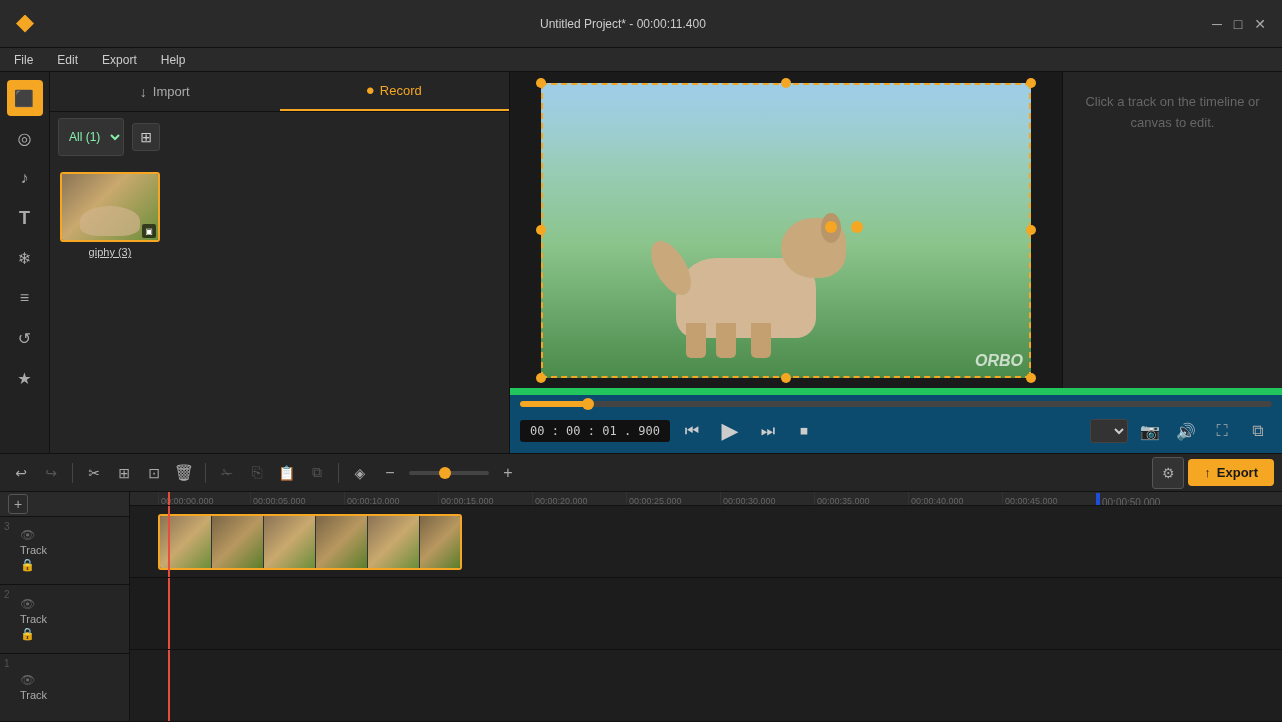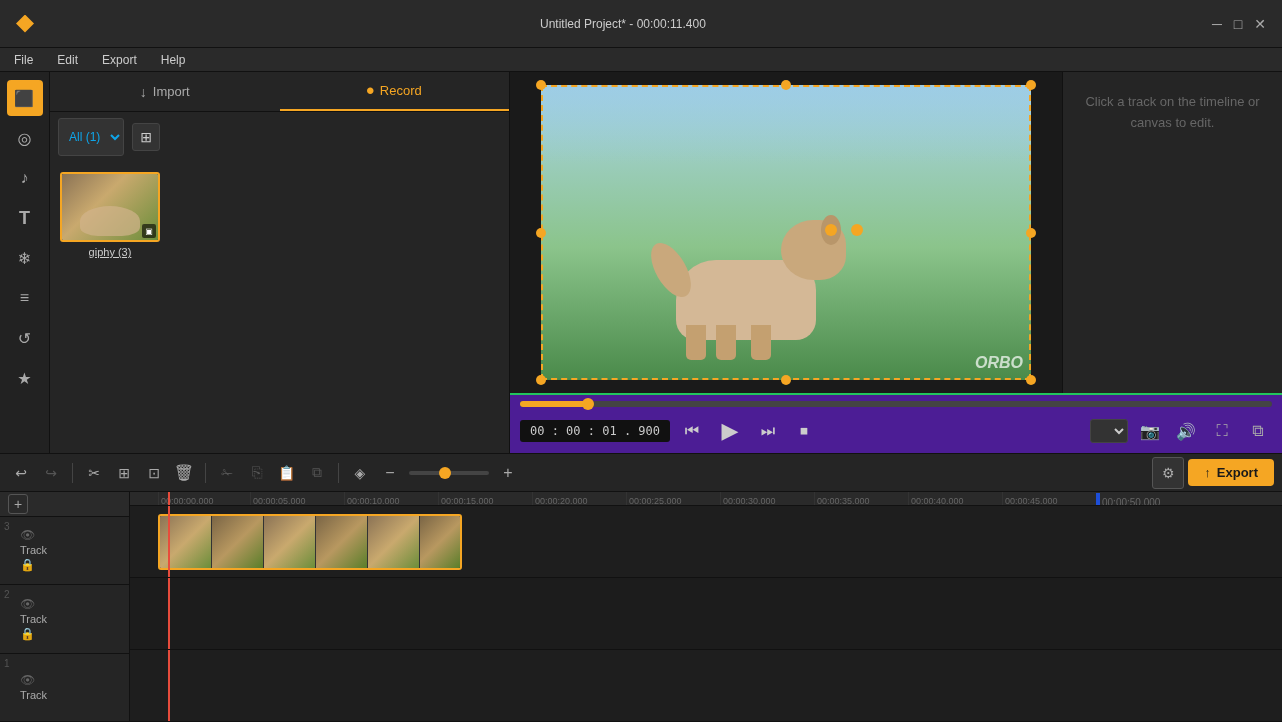--- a/index.html
+++ b/index.html
@@ -68,21 +68,21 @@
           <span style="font-size:14px;">↓</span>
           <span>Import</span>
         </div>
         <div style="flex:1;padding:10px;text-align:center;cursor:pointer;color:#f5a623;font-size:13px;display:flex;align-items:center;justify-content:center;gap:6px;border-bottom:2px solid #f5a623;">
           <span style="font-size:14px;">⏺</span>
           <span>Record</span>
         </div>
       </div>
 
       <div style="display:flex;align-items:center;padding:6px 8px;gap:8px;">
-        <select style="background:#333;border:1px solid #444;color:#0ea5e9;padding:10px 6px;border-radius:3px;font-size:12px;">
+        <select style="background:#333;border:1px solid #444;color:#86efac;padding:10px 6px;border-radius:3px;font-size:12px;">
           <option>All (1)</option>
         </select>
         <button style="width:28px;height:28px;background:#333;border:1px solid #444;color:#ccc;display:flex;align-items:center;justify-content:center;cursor:pointer;border-radius:3px;font-size:14px;">⊞</button>
       </div>
 
       <div style="flex:1;padding:10px;">
         <div style="display:inline-block;text-align:center;cursor:pointer;">
           <div style="width:100px;height:70px;background:#444;border:2px solid #f5a623;border-radius:3px;overflow:hidden;position:relative;">
             <div style="width:100%;height:100%;background:linear-gradient(135deg,#8b7355 0%,#c9a96e 40%,#6b8e3a 100%);"></div>
 
@@ -138,21 +138,21 @@
             <div class="handle tm" style="position:absolute;width:10px;height:10px;background:#f5a623;border-radius:50%;top:-5px;left:50%;transform:translateX(-50%);z-index:10;"></div>
             <div class="handle bm" style="position:absolute;width:10px;height:10px;background:#f5a623;border-radius:50%;bottom:-5px;left:50%;transform:translateX(-50%);z-index:10;"></div>
           </div>
         </div>
 
         <div style="width:220px;background:#252525;display:flex;justify-content:center;border-left:1px solid #111;flex-shrink:0;">
           <span style="color:#666;font-size:13px;text-align:center;line-height:1.6;padding:20px;">Click a track on the timeline or canvas to edit.</span>
         </div>
       </div>
 
-      <div style="background:#4c1d95;padding:6px 10px;border-top:2px solid #22c55e;flex-shrink:0;">
+      <div style="background:#0c4a6e;padding:6px 10px;border-top:7px solid #22c55e;flex-shrink:0;">
 
         <div style="height:6px;background:#444;border-radius:3px;margin-bottom:8px;position:relative;cursor:pointer;">
           <div style="width:9%;height:100%;background:#f5a623;border-radius:3px;"></div>
           <div style="position:absolute;left:9%;top:50%;transform:translate(-50%,-50%);width:12px;height:12px;background:#f5a623;border-radius:50%;"></div>
         </div>
 
         <div style="display:flex;align-items:center;gap:8px;">
           <div style="background:#111;color:#ccc;padding:4px 10px;border-radius:3px;font-size:12px;font-family:monospace;">00 : 00 : 01 . 900</div>
           <button style="width:28px;height:28px;background:none;border:none;color:#ccc;cursor:pointer;font-size:16px;">⏮</button>
           <button style="width:32px;height:32px;background:none;border:none;color:#ccc;cursor:pointer;font-size:22px;">▶</button>

